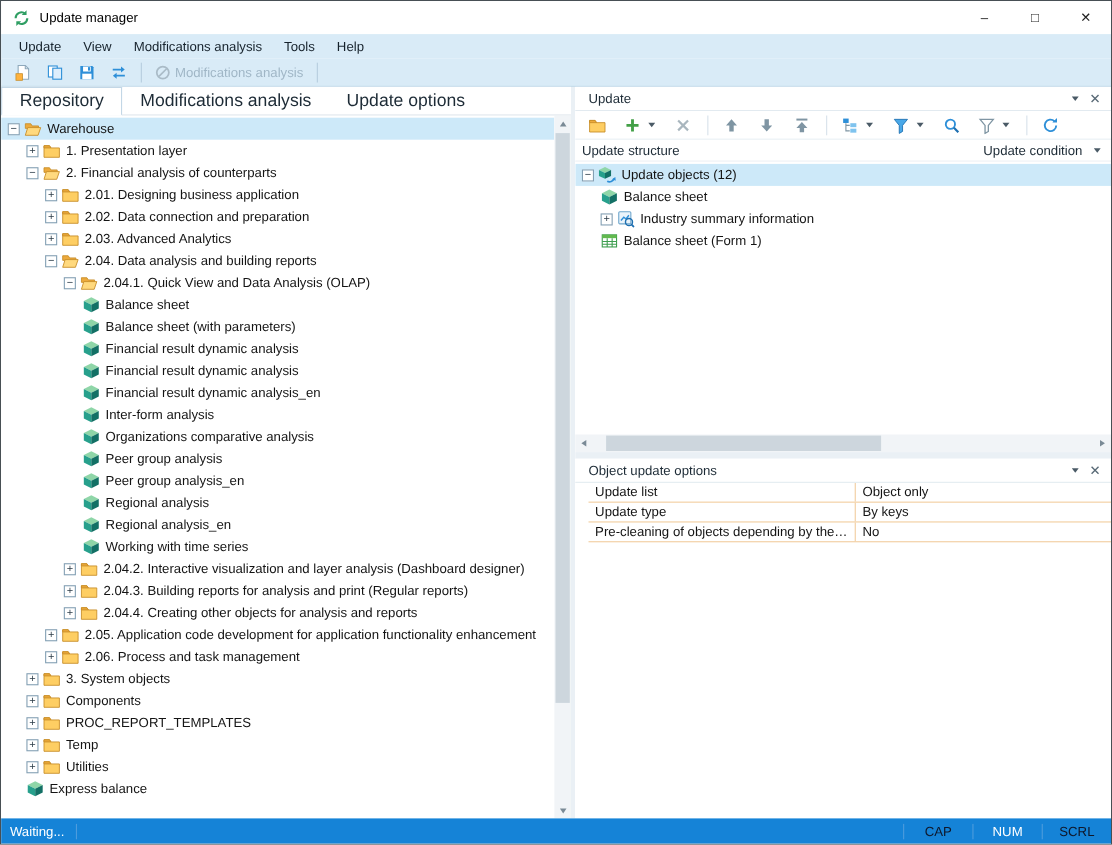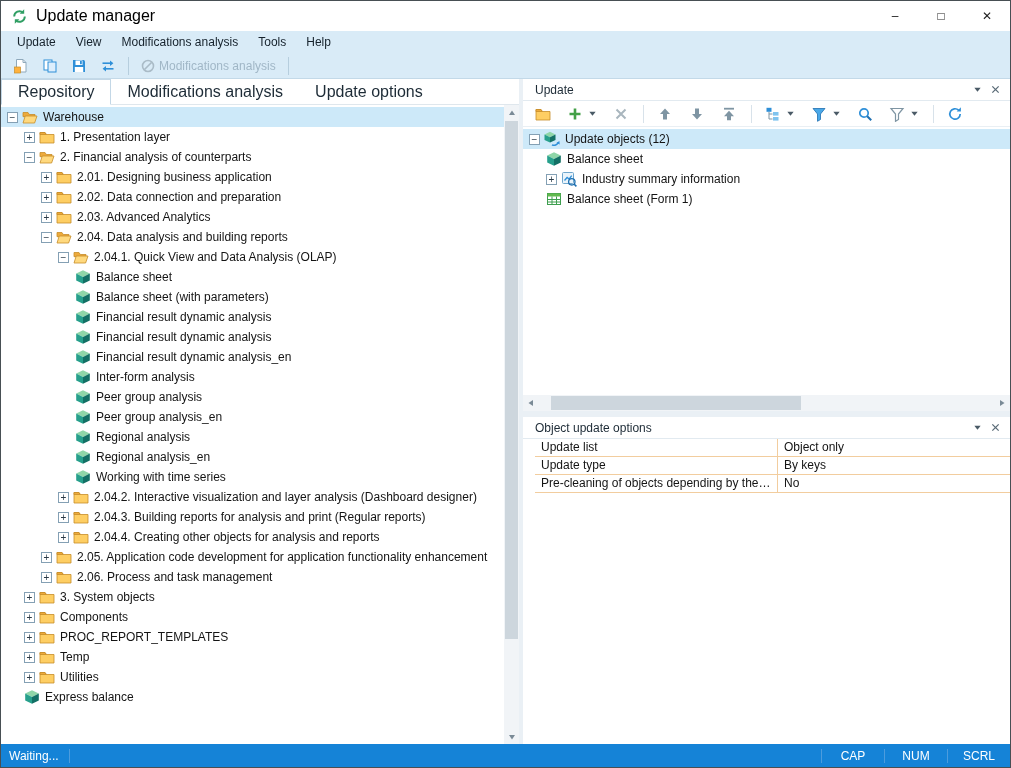--- a/index.html
+++ b/index.html
@@ -3,21 +3,21 @@
 <meta charset="utf-8">
 <style>
   * { margin:0; padding:0; box-sizing:border-box; font-family:"Liberation Sans", sans-serif; }
   html,body { width:1011px; height:768px; overflow:hidden; background:#fff; }
   .window { position:relative; width:1011px; height:768px; border:1px solid #474F54; background:#fff;
             display:flex; flex-direction:column; overflow:hidden; }
 
   
   .titlebar { height:30px; background:#fff; display:flex; align-items:center; padding-left:10px; flex:none; }
   .app-icon { width:17px; height:17px; display:inline-flex; }
-  .title-text { font-size:16px; color:#000; margin-left:8px; }
+  .title-text { font-size:12px; color:#000; margin-left:8px; }
   .win-controls { margin-left:auto; display:flex; height:100%; }
   .win-btn { width:46px; height:100%; display:flex; align-items:center; justify-content:center;
              font-size:12px; color:#222; }
 
   
   .menubar { height:22px; background:#D9EBF7; display:flex; align-items:center; padding-left:6px;
              font-size:12px; color:#16222C; flex:none; }
   .menu-item { padding:0 10px; height:100%; display:flex; align-items:center; }
   .toolbar { height:26px; background:#D9EBF7; display:flex; align-items:center; padding-left:8px;
              border-bottom:1px solid #C3D9E8; flex:none; }
@@ -86,21 +86,21 @@
   .prop-grid { flex:1; background:#fff; font-size:12px; color:#141414; overflow:hidden; }
   .pg-row { display:flex; height:18px; line-height:17px; border-bottom:1px solid #F2CD9E;margin-left:12px; }
   .pg-name { width:243px; flex:none; padding:0 4px 0 6px; border-right:1px solid #F2CD9E;
              white-space:nowrap; overflow:hidden; text-overflow:ellipsis; }
   .pg-value { flex:1; padding:0 4px 0 6px; white-space:nowrap; overflow:hidden; }
 
   
   .statusbar { height:23px; flex:none; background:#1583D7; display:flex; align-items:center;
                color:#fff; font-size:12px; padding:0 10px 0 8px; }
   .status-sep { width:1px; height:14px; background:#4D9CDD; margin:0 10px; flex:none; }
-  .status-ind { width:42px; text-align:center; color:#ffffff; }
+  .status-ind { width:42px; text-align:center; color:#0f172a; }
   .status-ind.active { color:#ffffff; }
 </style>
 </head>
 <body>
 
 <div class="window">
 
   <div class="titlebar">
     <span class="app-icon">
         <svg viewBox="0 0 16 16">
@@ -343,20 +343,31 @@
             </div>
             <div class="tree-row">
               <span class="indent" style="width: 74px;"></span>
               <span class="tree-icon">
                 <svg viewBox="0 0 16 16">
                   <polygon points="8,1.2 14.8,4.6 8,8 1.2,4.6" fill="#8FD6A8"></polygon>
                   <polygon points="1.2,4.6 8,8 8,14.8 1.2,11.4" fill="#27A08C"></polygon>
                   <polygon points="14.8,4.6 8,8 8,14.8 14.8,11.4" fill="#137065"></polygon>
                 </svg>
               </span>
+              <span class="tree-label">Organizations comparative analysis</span>
+            </div>
+            <div class="tree-row">
+              <span class="indent" style="width: 74px;"></span>
+              <span class="tree-icon">
+                <svg viewBox="0 0 16 16">
+                  <polygon points="8,1.2 14.8,4.6 8,8 1.2,4.6" fill="#8FD6A8"></polygon>
+                  <polygon points="1.2,4.6 8,8 8,14.8 1.2,11.4" fill="#27A08C"></polygon>
+                  <polygon points="14.8,4.6 8,8 8,14.8 14.8,11.4" fill="#137065"></polygon>
+                </svg>
+              </span>
               <span class="tree-label">Peer group analysis</span>
             </div>
             <div class="tree-row">
               <span class="indent" style="width: 74px;"></span>
               <span class="tree-icon">
                 <svg viewBox="0 0 16 16">
                   <polygon points="8,1.2 14.8,4.6 8,8 1.2,4.6" fill="#8FD6A8"></polygon>
                   <polygon points="1.2,4.6 8,8 8,14.8 1.2,11.4" fill="#27A08C"></polygon>
                   <polygon points="14.8,4.6 8,8 8,14.8 14.8,11.4" fill="#137065"></polygon>
                 </svg>
@@ -657,20 +668,30 @@
             <div class="tb-sep"></div>
             <div class="tb-btn">
               <span class="tb-icon">
                 <svg viewBox="0 0 16 16">
                   <path d="M13.2 8a5.2 5.2 0 1 1-1.6-3.8" fill="none" stroke="#2E8FD8" stroke-width="1.7"></path>
                   <path d="M13.9 1.2v4.2H9.7z" fill="#2E8FD8"></path>
                 </svg>
               </span>
             </div>
           </div>
+        <div class="col-header">
+          <span>Update structure</span>
+          <span class="spacer"></span>
+          <span class="cond">Update condition</span>
+          <span class="ph-btn">
+              <svg viewBox="0 0 10 10" width="9" height="9">
+                <path d="M1.5 3h7L5 7.5z" fill="#4A5A66"></path>
+              </svg>
+            </span>
+        </div>
         <div class="tree" id="update-tree">
             <div class="tree-row selected">
               <span class="indent" style="width: 6px;"></span>
               <span class="expander">−</span>
               <span class="tree-icon">
                 <svg viewBox="0 0 16 16">
                   <polygon points="6,0.8 11.5,3.5 6,6.2 0.5,3.5" fill="#8FD6A8"></polygon>
                   <polygon points="0.5,3.5 6,6.2 6,11.6 0.5,8.9" fill="#27A08C"></polygon>
                   <polygon points="11.5,3.5 6,6.2 6,11.6 11.5,8.9" fill="#137065"></polygon>
                   <path d="M8 13.8a4.4 4.4 0 0 0 6.2-2.4" fill="none" stroke="#2E8FD8" stroke-width="1.5"></path>

